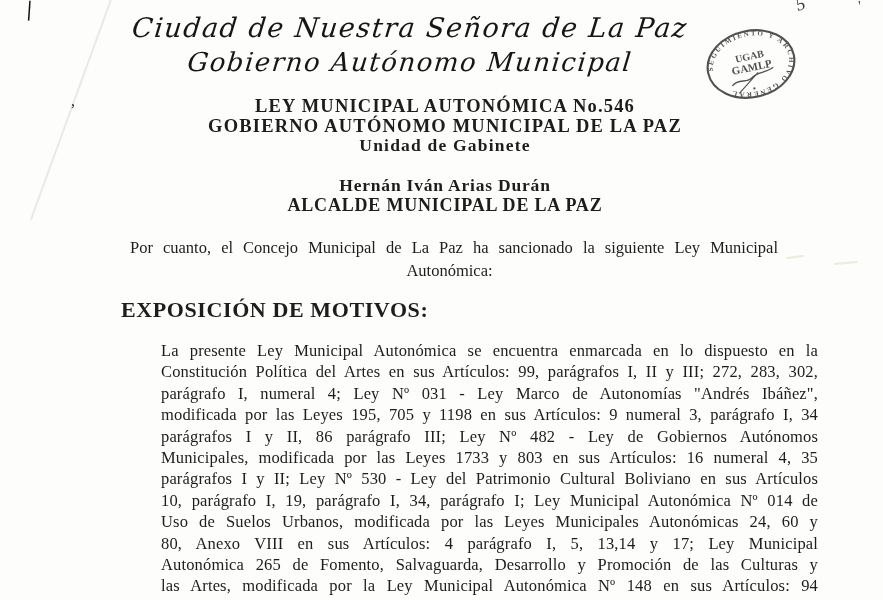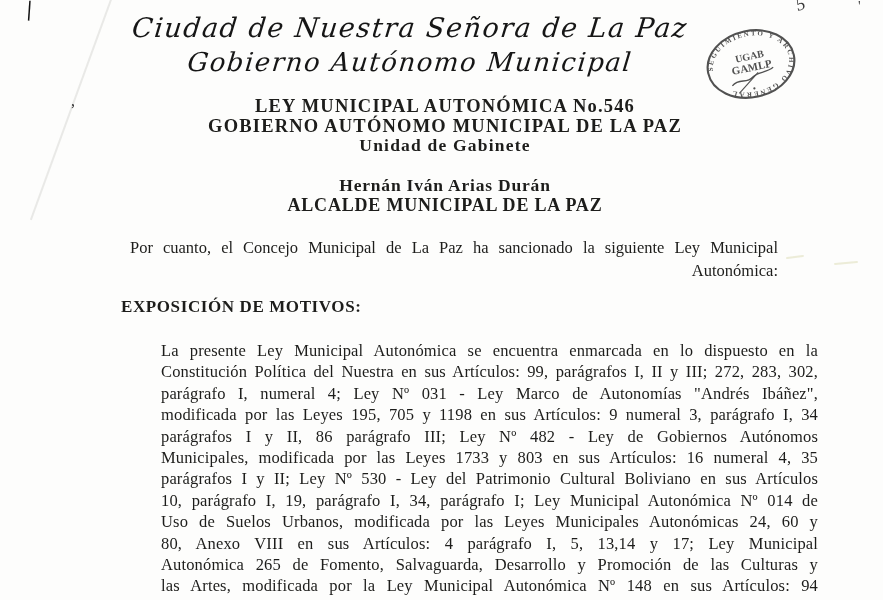--- a/index.html
+++ b/index.html
@@ -55,24 +55,24 @@
   .title-1, .title-2 { font-size: 18.5px; }
   .title-3 { font-size: 17.5px; }
   .signatory { position: absolute; top: 176px; left: 0; width: 890px; text-align: center; }
   .signatory div { font-weight: bold; letter-spacing: .8px; line-height: 19.5px; }
   .sig-name { font-size: 17.5px; }
   .sig-title { font-size: 18px; letter-spacing: 1.2px; }
 
   
   .preamble { position: absolute; left: 121px; top: 237px; width: 657px; font-size: 16.5px; }
   .preamble .jline { text-align: justify; text-align-last: justify; line-height: 22.5px; margin-left: 9px; }
-  .preamble .nline { text-align: right; line-height: 22.5px; }
+  .preamble .nline { text-align: center; line-height: 22.5px; }
   .section-heading {
     position: absolute; left: 121px; top: 297px;
-    font-size: 17px; font-weight: bold; letter-spacing: .6px;
+    font-size: 22px; font-weight: bold; letter-spacing: .6px;
   }
   .bodytext { position: absolute; left: 121px; top: 340px; width: 657px; font-size: 16.5px; margin-left: 40px; }
   .body-line {
     text-align: justify; text-align-last: justify;
     line-height: 21.4px; letter-spacing: .15px;
     white-space: normal;
   }
 </style>
 </head>
 <body>
@@ -122,21 +122,21 @@
 
   <div class="preamble">
     <div class="jline">Por cuanto, el Concejo Municipal de La Paz ha sancionado la siguiente Ley Municipal</div>
     <div class="nline">Autonómica:</div>
   </div>
 
   <div class="section-heading">EXPOSICIÓN DE MOTIVOS:</div>
 
   <div class="bodytext">
     <div class="body-line">La presente Ley Municipal Autonómica se encuentra enmarcada en lo dispuesto en la</div>
-    <div class="body-line">Constitución Política del Nuestra en sus Artículos: 99, parágrafos I, II y III; 272, 283, 302,</div>
+    <div class="body-line">Constitución Política del Artes en sus Artículos: 99, parágrafos I, II y III; 272, 283, 302,</div>
     <div class="body-line">parágrafo I, numeral 4; Ley Nº 031 - Ley Marco de Autonomías "Andrés Ibáñez",</div>
     <div class="body-line">modificada por las Leyes 195, 705 y 1198 en sus Artículos: 9 numeral 3, parágrafo I, 34</div>
     <div class="body-line">parágrafos I y II, 86 parágrafo III; Ley Nº 482 - Ley de Gobiernos Autónomos</div>
     <div class="body-line">Municipales, modificada por las Leyes 1733 y 803 en sus Artículos: 16 numeral 4, 35</div>
     <div class="body-line">parágrafos I y II; Ley Nº 530 - Ley del Patrimonio Cultural Boliviano en sus Artículos</div>
     <div class="body-line">10, parágrafo I, 19, parágrafo I, 34, parágrafo I; Ley Municipal Autonómica Nº 014 de</div>
     <div class="body-line">Uso de Suelos Urbanos, modificada por las Leyes Municipales Autonómicas 24, 60 y</div>
     <div class="body-line">80, Anexo VIII en sus Artículos: 4 parágrafo I, 5, 13,14 y 17; Ley Municipal</div>
     <div class="body-line">Autonómica 265 de Fomento, Salvaguarda, Desarrollo y Promoción de las Culturas y</div>
     <div class="body-line">las Artes, modificada por la Ley Municipal Autonómica Nº 148 en sus Artículos: 94</div>

